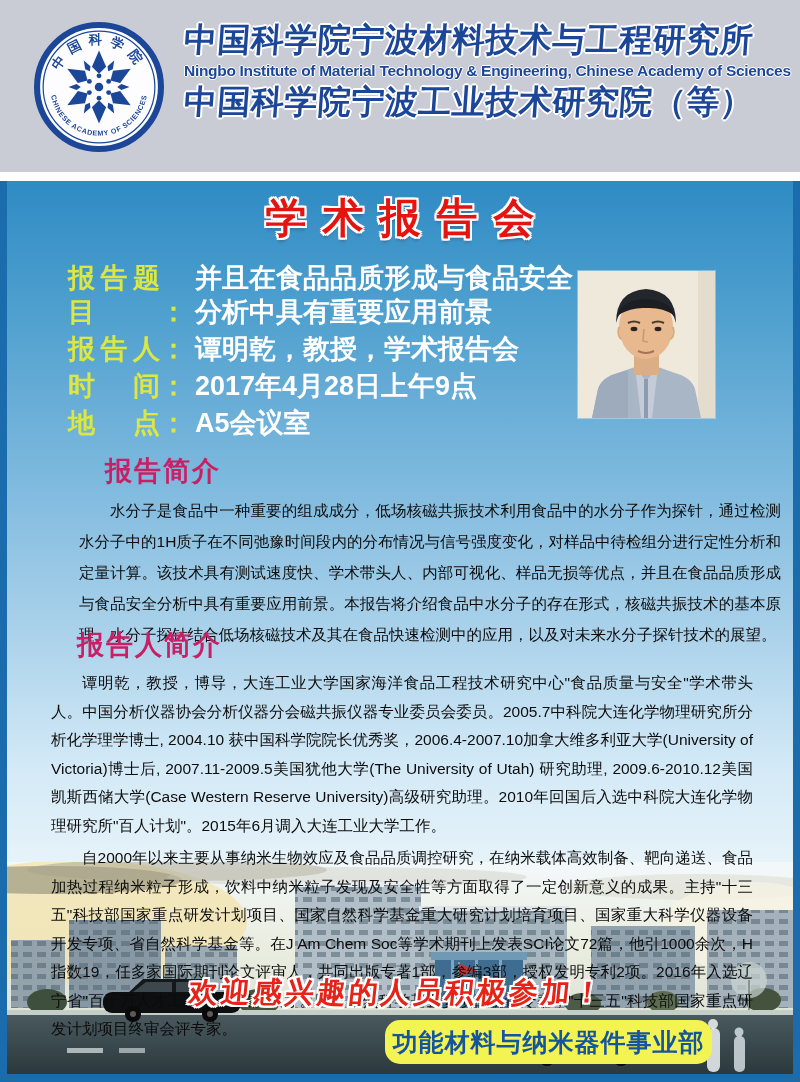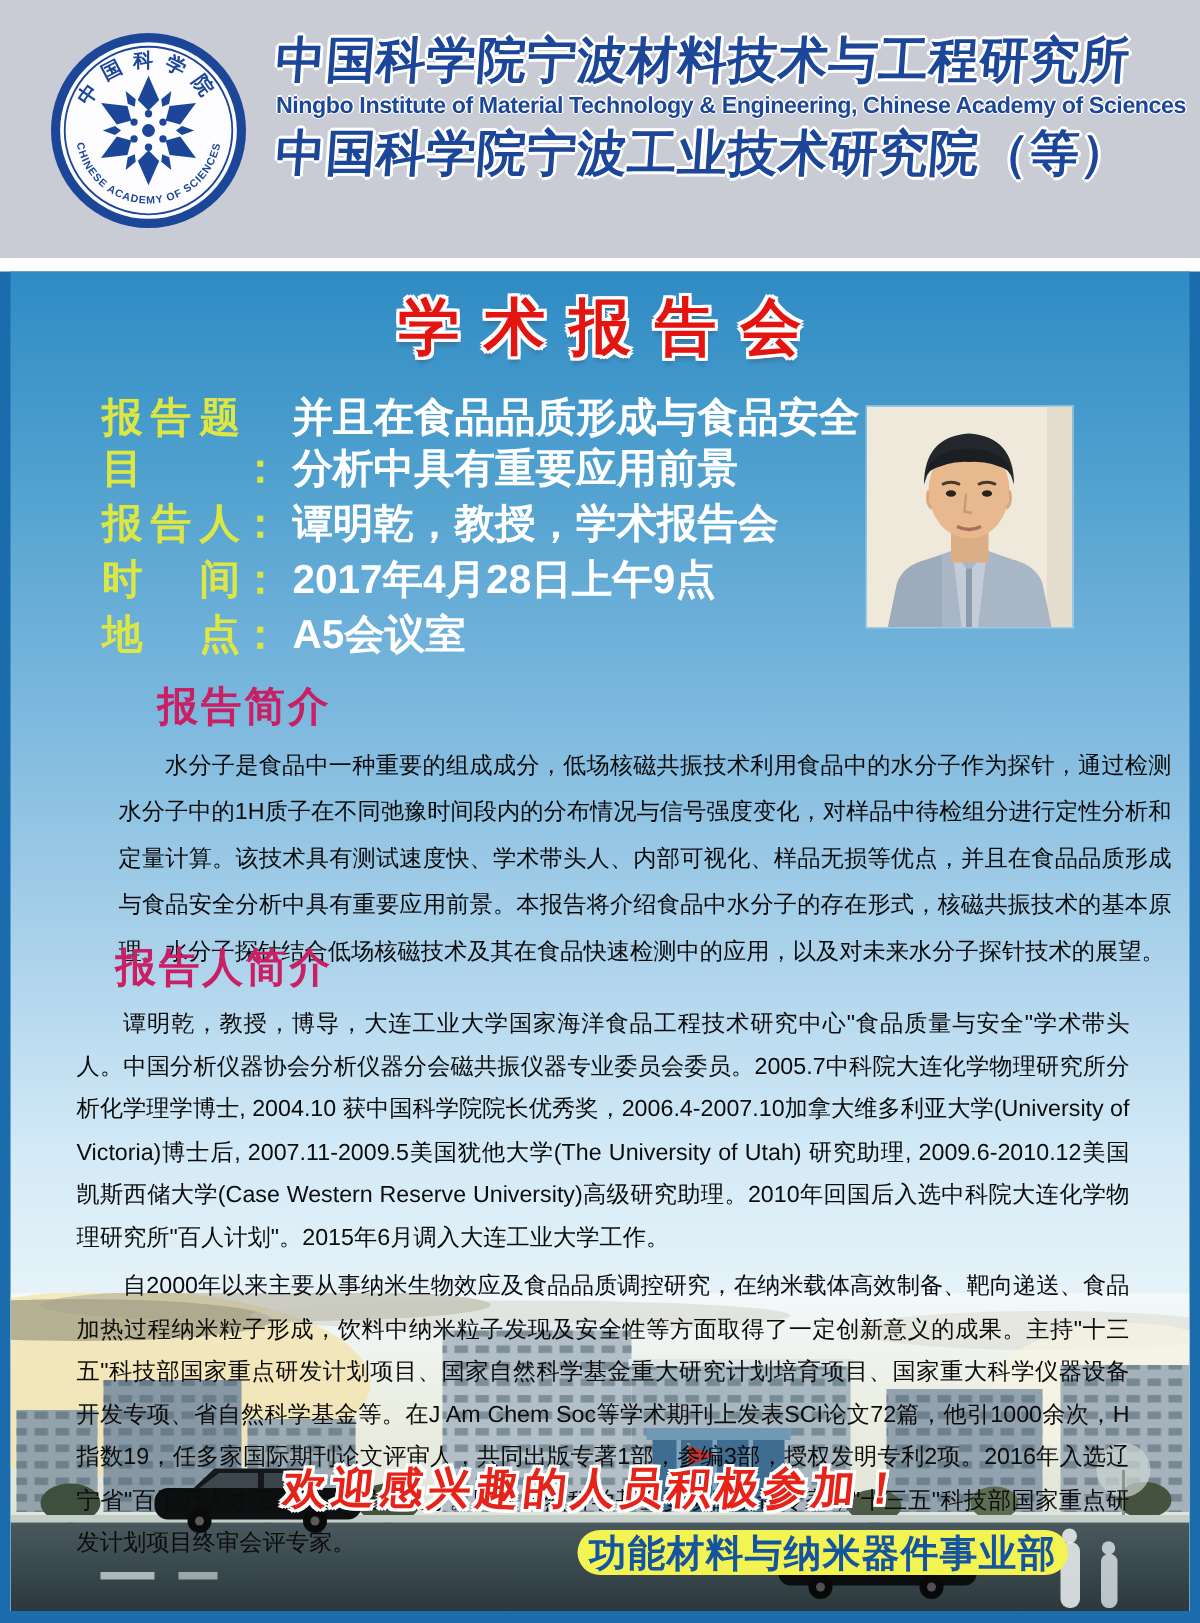--- a/index.html
+++ b/index.html
@@ -54,21 +54,21 @@
   
   .scene{position:absolute;left:0;bottom:0;width:786px;height:212px;z-index:1;}
   .scene svg{display:block;width:100%;height:100%;}
   .welcome{
     position:absolute;left:170px;top:792px;width:440px;text-align:center;z-index:5;
     color:#e62319;font-size:29px;font-weight:bold;letter-spacing:3px;transform:skewX(-6deg);
     font-family:"DejaVu Serif","Liberation Serif",serif;
     text-shadow:-2px 0 0 #fff,2px 0 0 #fff,0 -2px 0 #fff,0 2px 0 #fff,-2px -2px #fff,2px 2px #fff,-2px 2px #fff,2px -2px #fff;
   }
   .dept-box{
-    position:absolute;left:378px;top:839px;width:327px;height:30px;z-index:5;
+    position:absolute;left:378px;top:839px;width:327px;height:44px;z-index:5;
     background:#f3f352;border-radius:15px;display:flex;align-items:center;justify-content:center;
     color:#15559f;font-size:25px;font-weight:bold;letter-spacing:1px;
   }
 </style>
 </head>
 <body>
 
 <div class="poster">
 
   <div class="header">

